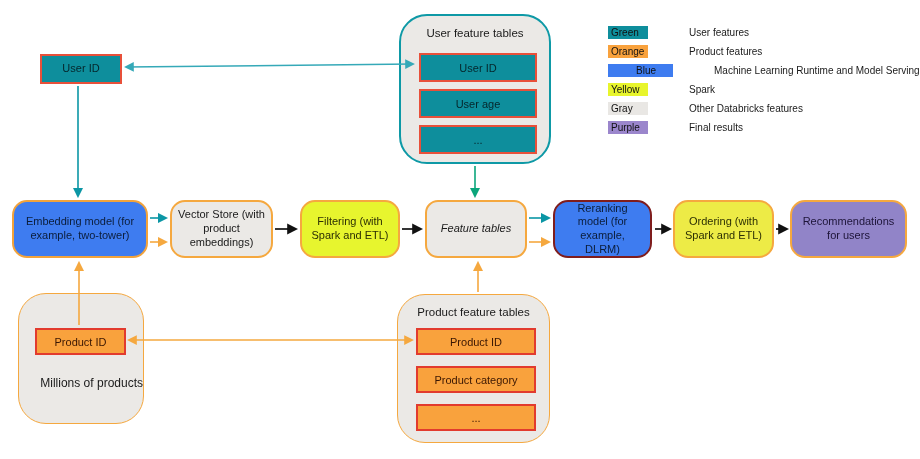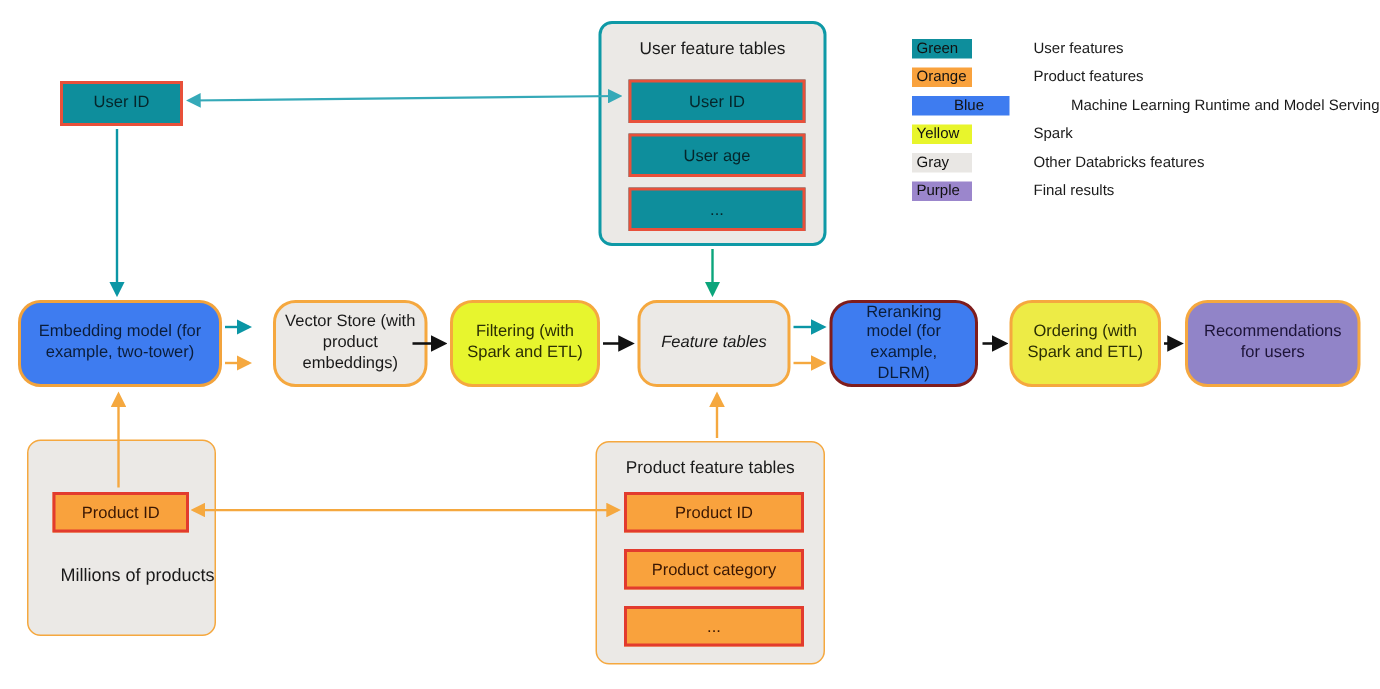--- a/index.html
+++ b/index.html
@@ -11,21 +11,21 @@
     position:absolute;display:flex;align-items:center;justify-content:center;
     text-align:center;font-size:11px;line-height:1.25;box-sizing:border-box;
   }
   
   .user-id-top{
     left:40px;top:54px;width:82px;height:30px;
     background:#0E8E9C;border:2px solid #E8503A;color:#05262b;
   }
   
   .container{
-    position:absolute;box-sizing:border-box;background:#EBE9E6;border-radius:9px;
+    position:absolute;box-sizing:border-box;background:#EBE9E6;border-radius:28px;
   }
   .uft-container{left:399px;top:14px;width:152px;height:150px;border:2px solid #0E99A6;}
   .pft-container{left:397px;top:294px;width:153px;height:149px;border:1.5px solid #F5A83F;}
   .millions-container{left:18px;top:293px;width:126px;height:131px;border:1.5px solid #F5A83F;}
   .container-title{
     position:absolute;left:0;right:0;text-align:center;font-size:11.5px;color:#1a1a1a;
   }
   .uft-title{top:11px;}
   .pft-title{top:11px;}
   .millions-label{position:absolute;left:0;right:0;top:82px;text-align:right;font-size:12px;}
@@ -37,21 +37,21 @@
   .teal-row{background:#0E8E9C;border:2px solid #E8503A;color:#05262b;}
   .orange-row{background:#F9A23D;border:2px solid #E23B2E;color:#3a1703;}
   .uft-row{left:18px;width:118px;height:29px;}
   .uft-row-0{top:37px;} .uft-row-1{top:73px;} .uft-row-2{top:109px;}
   .pft-row{left:18px;width:120px;height:27px;}
   .pft-row-0{top:33px;} .pft-row-1{top:71px;} .pft-row-2{top:109px;}
   .millions-pid{left:16px;top:34px;width:91px;height:27px;}
   
   .pipe{top:200px;height:58px;border-radius:15px;padding:0 6px;}
   .embedding{left:12px;width:136px;background:#3E7CF0;border:2px solid #F2A33C;color:#0b1d3a;}
-  .vector-store{left:170px;width:103px;background:#EBE9E6;border:2px solid #F5A83F;margin-left:12px;}
+  .vector-store{left:170px;width:103px;background:#EBE9E6;border:2px solid #F5A83F;}
   .filtering{left:300px;width:100px;background:#E7F52E;border:2px solid #F5A83F;color:#2c2f04;}
   .feature-tables{left:425px;width:102px;background:#EBE9E6;border:2px solid #F5A83F;border-radius:13px;font-style:italic;}
   .reranking{left:553px;width:99px;background:#3E7CF0;border:2px solid #7f1d1d;color:#0b1d3a;padding:0 10px;}
   .ordering{left:673px;width:101px;background:#EDEB46;border:2px solid #F5A83F;color:#2c2f04;}
   .recommendations{left:790px;width:117px;background:#9184C8;border:2px solid #F5A83F;color:#1d1438;}
   
   .legend{position:absolute;left:608px;top:26px;font-size:10px;}
   .legend-row{display:flex;align-items:center;height:13px;margin-bottom:6px;white-space:nowrap;}
   .sw{display:inline-block;padding:1px 3px;margin-right:9px;min-width:34px;text-align:left;color:#111;}
   .sw-green{background:#0E8E9C;}

